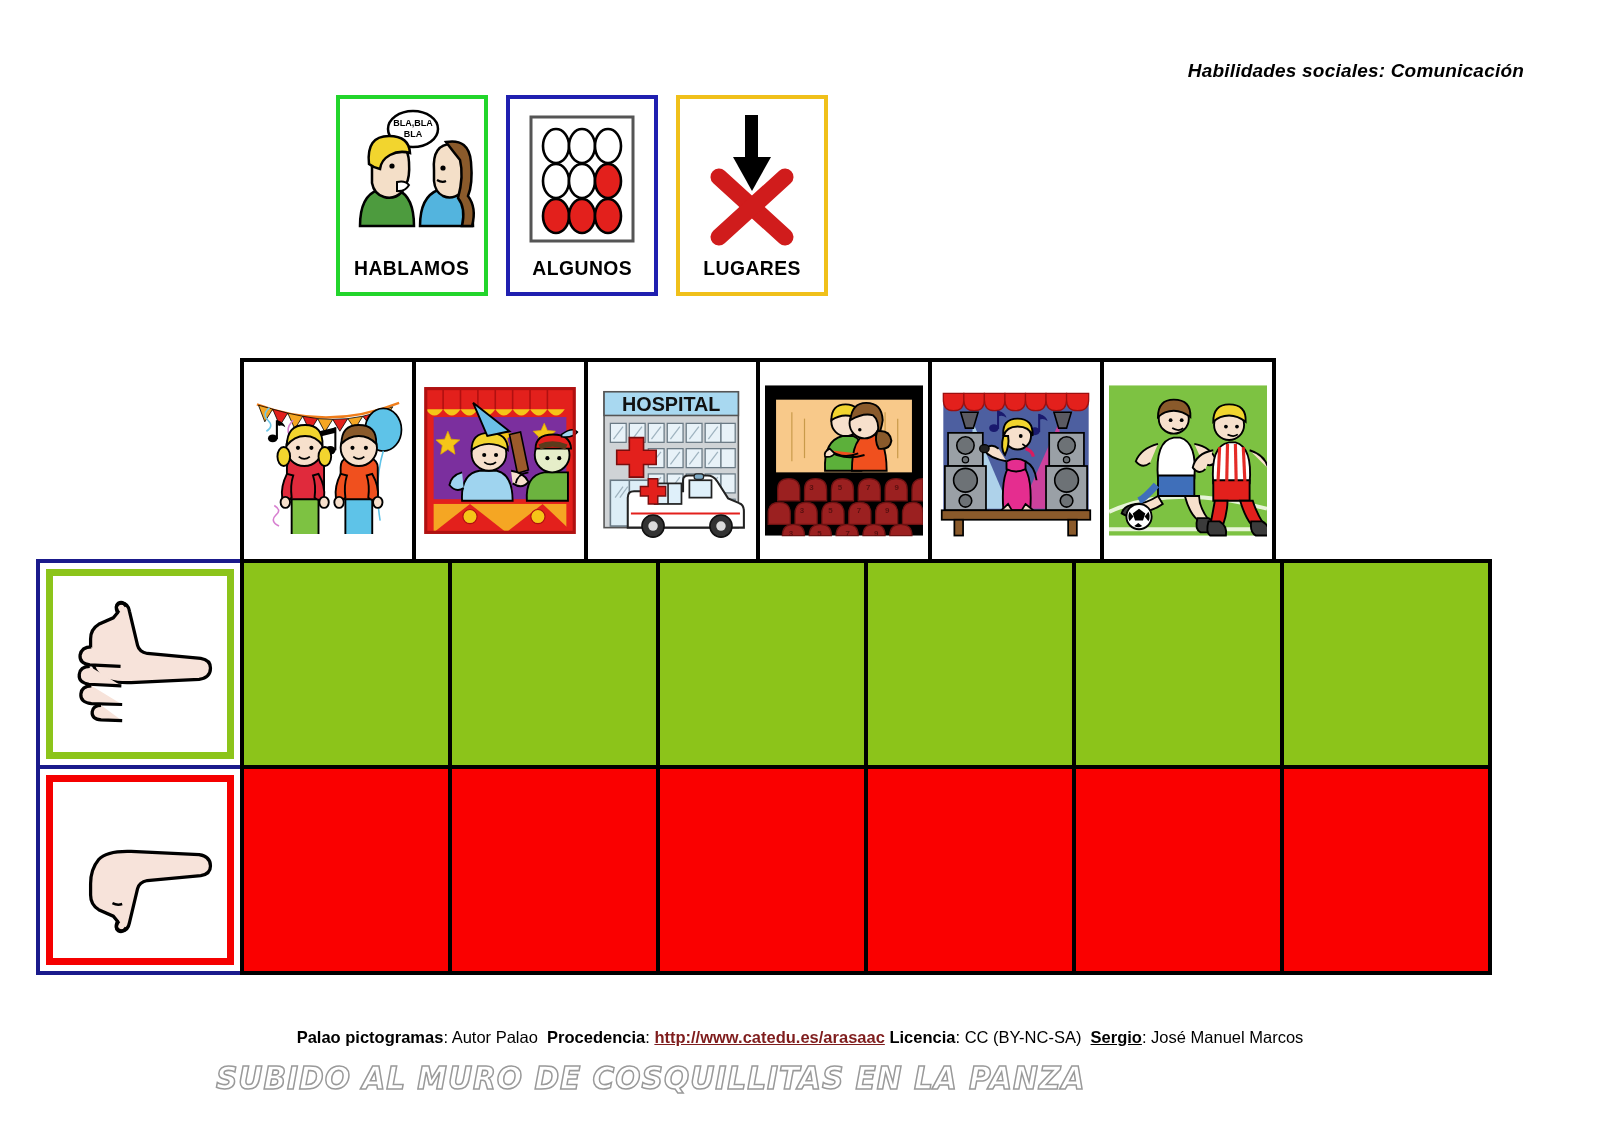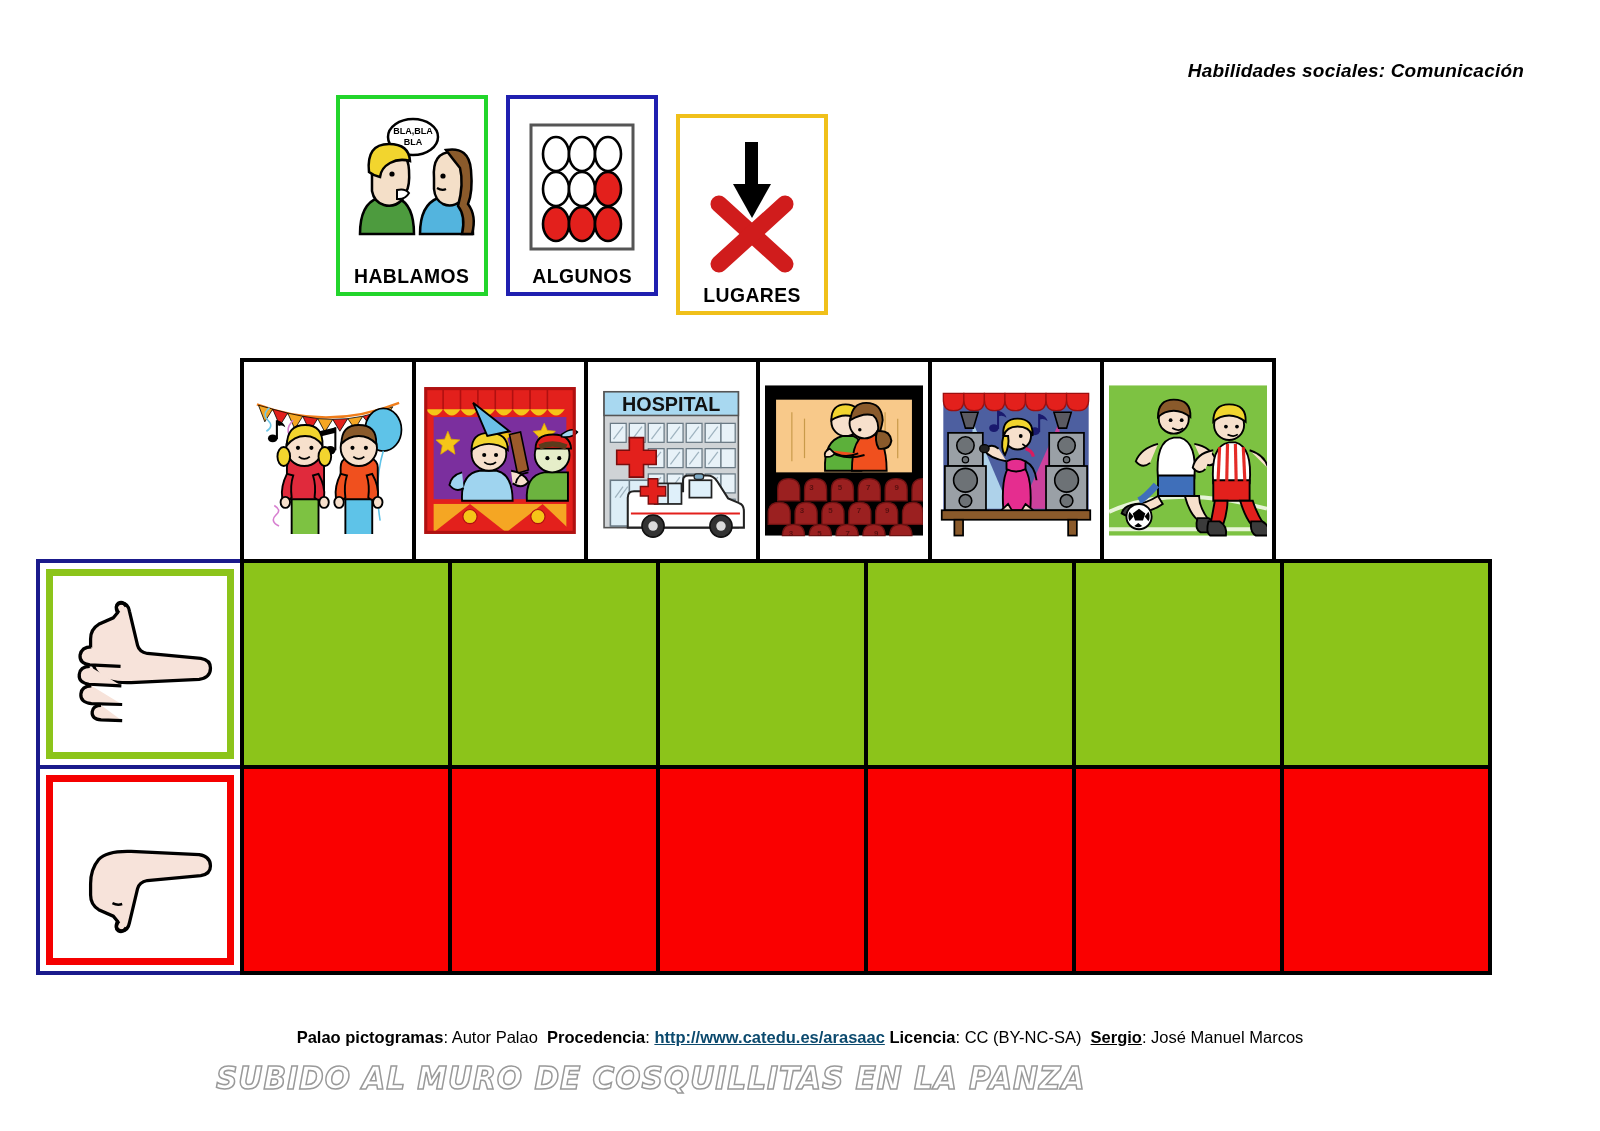--- a/index.html
+++ b/index.html
@@ -38,25 +38,25 @@
   }
   .sent-card {
     width: 152px;
     height: 201px;
     background: #ffffff;
     border: 4px solid transparent;
     display: flex;
     flex-direction: column;
     align-items: center;
     justify-content: flex-start;
-    padding: 16px 2px 0 2px;
+    padding: 8px 2px 0 2px;
   }
   .sent-card.b-blue   { border-color: #2020b0; }
   .sent-card.b-green  { border-color: #22d52b; }
-  .sent-card.b-yellow { border-color: #f0c01a; margin-top: 19px; }
+  .sent-card.b-yellow { border-color: #f0c01a; }
   .sent-card.b-none   { border-color: transparent; }
 
   .sent-art {
     width: 100%;
     height: 144px;
     display: flex;
     align-items: center;
     justify-content: center;
     overflow: hidden;
   }
@@ -129,21 +129,21 @@
     position: absolute;
     left: 0; right: 0;
     top: 1028px;
     text-align: center;
     font-size: 16.5px;
     color: #000000;
     white-space: nowrap;
   }
   #credits b { font-weight: bold; }
   #credits .link {
-    color: #0c4a6e;
+    color: #7f1d1d;
     font-weight: bold;
     text-decoration: underline;
   }
   #credits .u { text-decoration: underline; }
 
   #wall-note {
     position: absolute;
     left: 216px; top: 1059px;
     font-size: 32px;
     letter-spacing: 1px;

